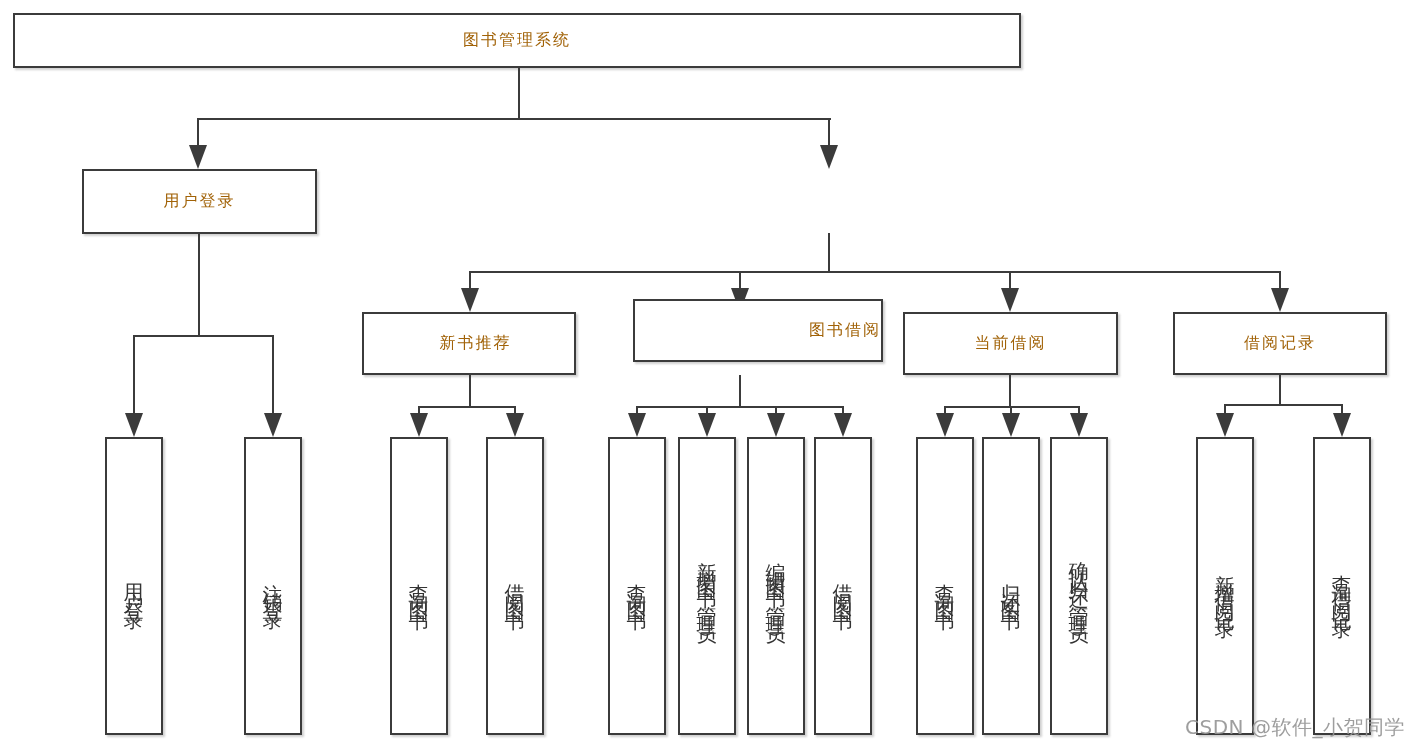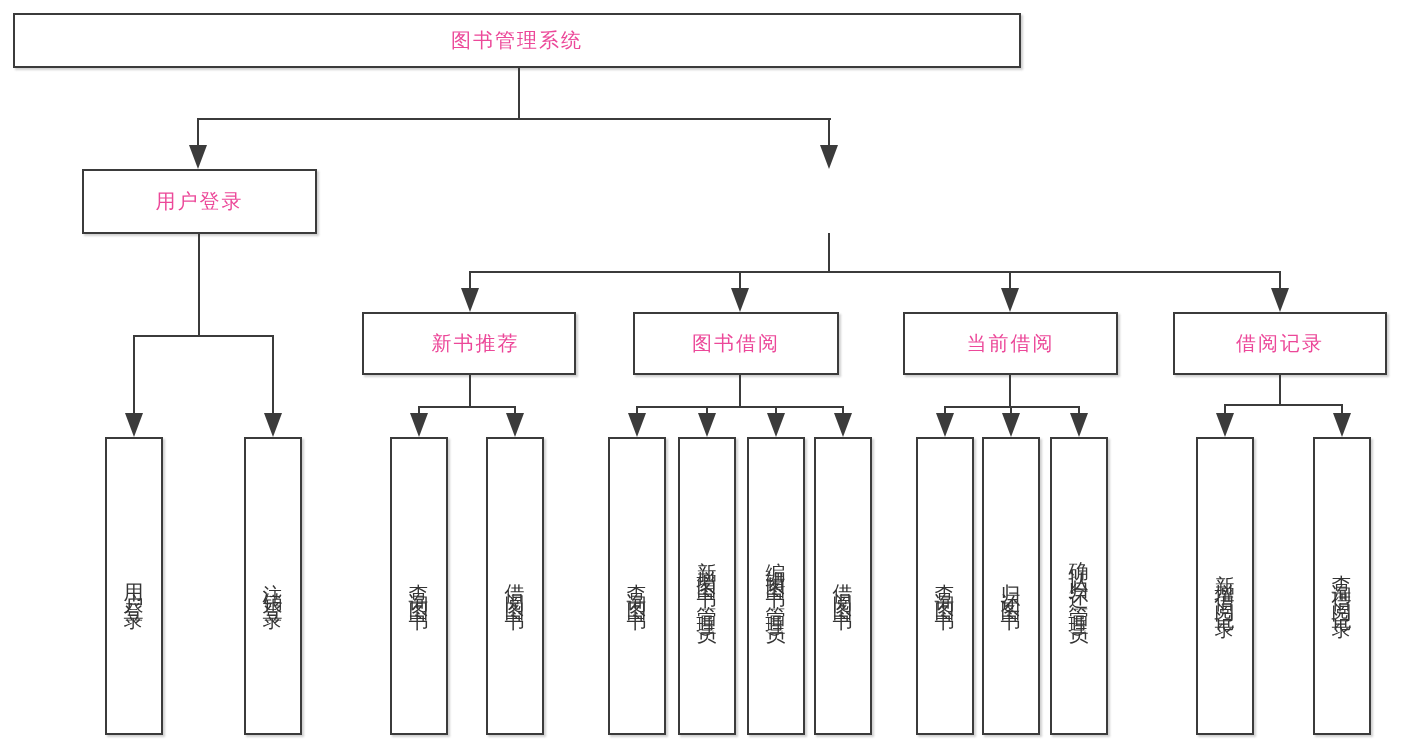--- a/index.html
+++ b/index.html
@@ -14,24 +14,24 @@
   
   .nbox{
     position:absolute;
     background:#fff;
     border:2px solid #3b3b3b;
     box-sizing:border-box;
     display:flex;align-items:center;justify-content:center;
     box-shadow:2px 2px 2px rgba(120,120,120,0.35);
   }
   .nbox .hl{
-    font-size:20px;
+    font-size:16px;
     letter-spacing:2px;
     white-space:nowrap;
-    color:#ec4899;
+    color:#a16207;
   }
   
   .leaf{top:437px;height:298px;width:58px;}
   .leaf .vt{
     writing-mode:vertical-rl;
     text-orientation:mixed;
     font-size:20px;
     line-height:1.1;
     letter-spacing:9px;
     white-space:nowrap;
@@ -98,21 +98,21 @@
   <div class="vline" style="left:739px;top:271px;height:21px;"></div>
   <div class="arr" style="left:731px;top:288px;"></div>
   <div class="vline" style="left:1009px;top:271px;height:21px;"></div>
   <div class="arr" style="left:1001px;top:288px;"></div>
   <div class="vline" style="left:1279px;top:271px;height:21px;"></div>
   <div class="arr" style="left:1271px;top:288px;"></div>
 
   <div class="nbox" style="left:362px;top:312px;width:214px;height:63px;padding-left:13px;">
     <span class="hl">新书推荐</span>
   </div>
-  <div class="nbox" style="left:633px;top:312px;width:206px;height:63px;">
+  <div class="nbox" style="left:633px;top:299px;width:250px;height:63px;justify-content:flex-end;">
     <span class="hl">图书借阅</span>
   </div>
   <div class="nbox" style="left:903px;top:312px;width:215px;height:63px;">
     <span class="hl">当前借阅</span>
   </div>
   <div class="nbox" style="left:1173px;top:312px;width:214px;height:63px;">
     <span class="hl">借阅记录</span>
   </div>
 
   <div class="vline" style="left:469px;top:375px;height:33px;"></div>
@@ -186,14 +186,15 @@
     <span class="vt">确认归还（管理员）</span>
   </div>
 
   <div class="nbox leaf" style="left:1196px;">
     <span class="vt">新增借阅记录</span>
   </div>
   <div class="nbox leaf" style="left:1313px;">
     <span class="vt">查询借阅记录</span>
   </div>
 
+  <div class="watermark">CSDN @软件_小贺同学</div>
 
 </div>
 
 </body></html>

